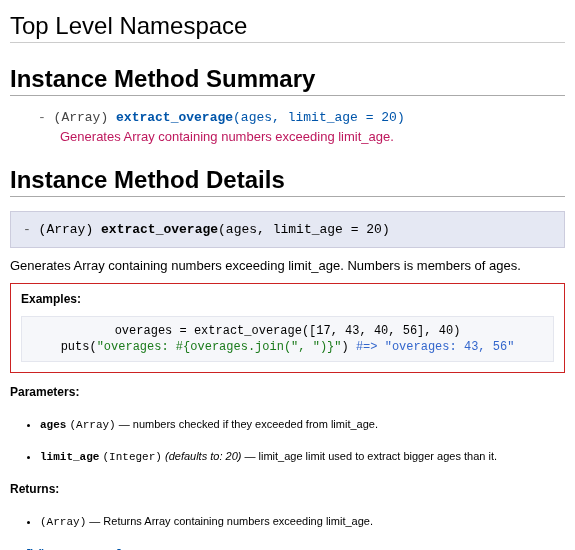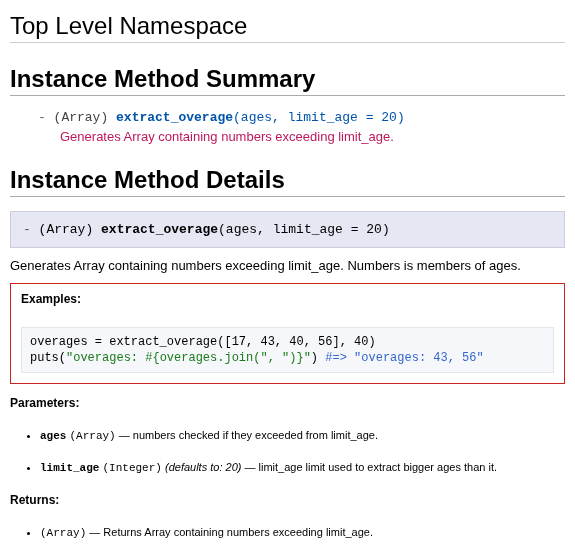--- a/index.html
+++ b/index.html
@@ -58,37 +58,38 @@
       margin: 8px 0 10px 0;
     }
     .examples-box {
       border: 1px solid #c22;
       padding: 8px 10px 10px 10px;
       margin: 8px 0 12px 0;
     }
     .examples-title {
       font-weight: bold;
       font-size: 12px;
-      margin-bottom: 21px;
+      margin-bottom: 10px;
     }
     .example-caption {
       font-family: Monaco, Consolas, "Courier New", monospace;
       font-size: 12px;
       font-weight: bold;
       margin: 0 0 10px 6px;
     }
     .code-block {
       background: #f6f7fa;
       border: 1px solid #e4e6ee;
       padding: 6px 8px;
       font-family: Monaco, Consolas, "Courier New", monospace;
       font-size: 12px;
       white-space: pre;
       overflow: hidden;
       line-height: 1.35;
+      text-align: center;
     }
     .tok-str { color: #1a7a1a; }
     .tok-cmt { color: #3366cc; }
     .tag-title {
       font-weight: bold;
       font-size: 12px;
       margin: 10px 0 2px 0;
     }
     ul.params {
       margin: 2px 0 8px 16px;

